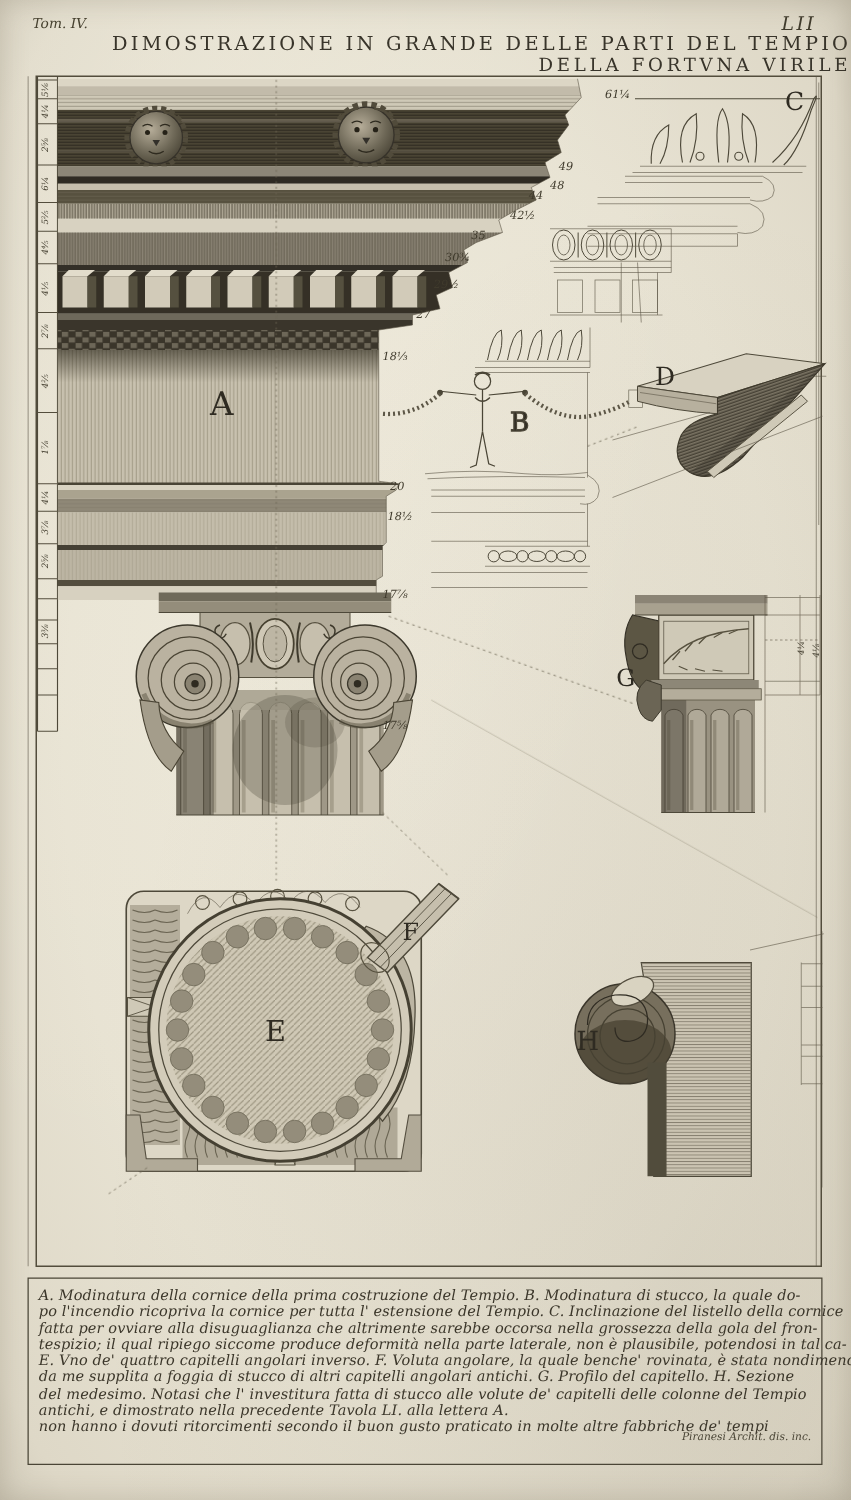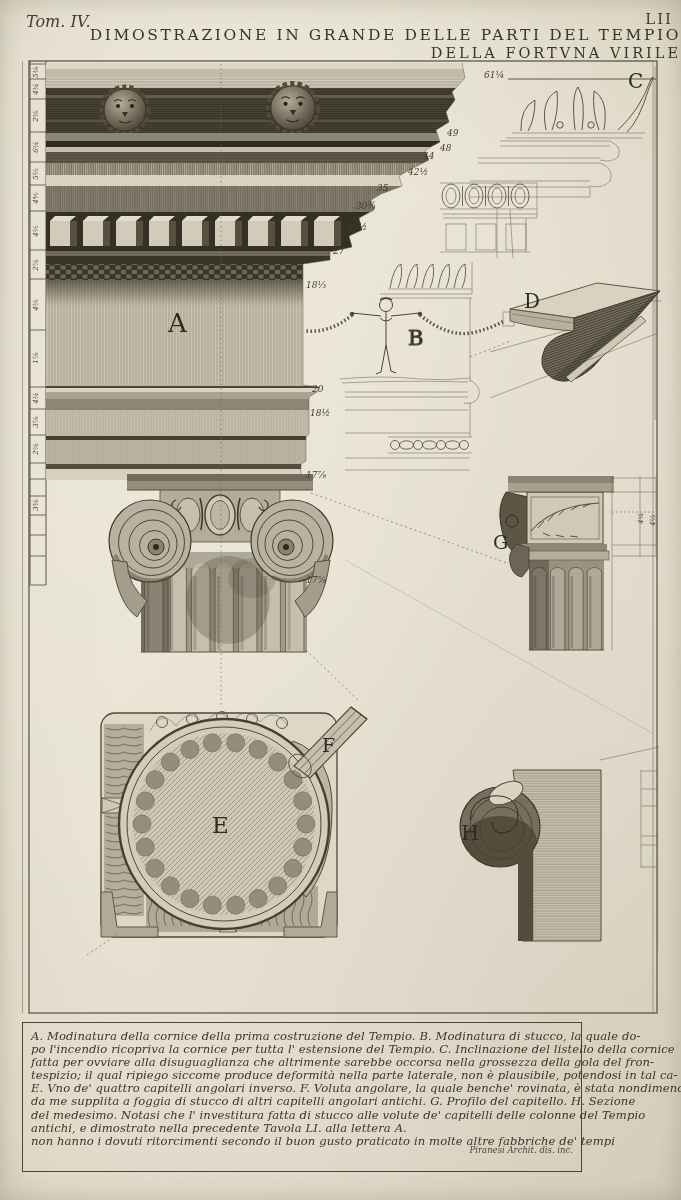--- a/index.html
+++ b/index.html
@@ -7,28 +7,28 @@
   .sheet{
     position:relative;width:681px;height:1200px;overflow:hidden;
     background:
       radial-gradient(ellipse at 20% 10%, rgba(255,252,240,.25), rgba(0,0,0,0) 55%),
       radial-gradient(ellipse at 80% 85%, rgba(120,110,88,.12), rgba(0,0,0,0) 60%),
       radial-gradient(ellipse at 50% 50%, #ece7d8 0%, #e7e2d2 60%, #ded8c7 92%, #d3cdbc 100%);
     box-shadow:inset 0 0 22px rgba(110,100,80,.28);
     font-family:"DejaVu Serif", serif;
     color:#3a362c;
   }
-  .pagehead-left{position:absolute;left:26px;top:12px;font-style:italic;font-size:16px;color:#46412f;}
-  .pagehead-right{position:absolute;right:8px;top:10px;font-size:15px;letter-spacing:2px;color:#403b2c;}
+  .pagehead-left{position:absolute;left:26px;top:12px;font-style:italic;font-size:11px;color:#46412f;}
+  .pagehead-right{position:absolute;right:28px;top:10px;font-style:italic;font-size:15px;letter-spacing:2px;color:#403b2c;}
   .title{position:absolute;left:0;top:26px;width:100%;text-align:right;}
   .title .t1{font-size:15.5px;letter-spacing:2.6px;color:#38342a;}
   .title .t2{font-size:14.5px;letter-spacing:3px;margin-top:1px;color:#38342a;margin-left:20px;}
   svg{position:absolute;left:0;top:0;}
   .caption-box{
-    position:absolute;left:22px;top:1022px;width:560px;height:150px;
+    position:absolute;left:22px;top:1022px;width:636px;height:150px;
     border:1.5px solid #4a4536;box-sizing:border-box;
   }
   .caption-lines{position:absolute;left:8px;top:7px;right:8px;}
   .caption-line{
     font-style:italic;font-size:11.6px;line-height:13.1px;
     color:#3b362a;white-space:nowrap;letter-spacing:.1px;
   }
   .signature{position:absolute;right:8px;bottom:16px;font-style:italic;font-size:8.5px;color:#4a4536;}
   text{font-family:"DejaVu Serif",serif;}
   .letter{fill:#2f2b22;}

